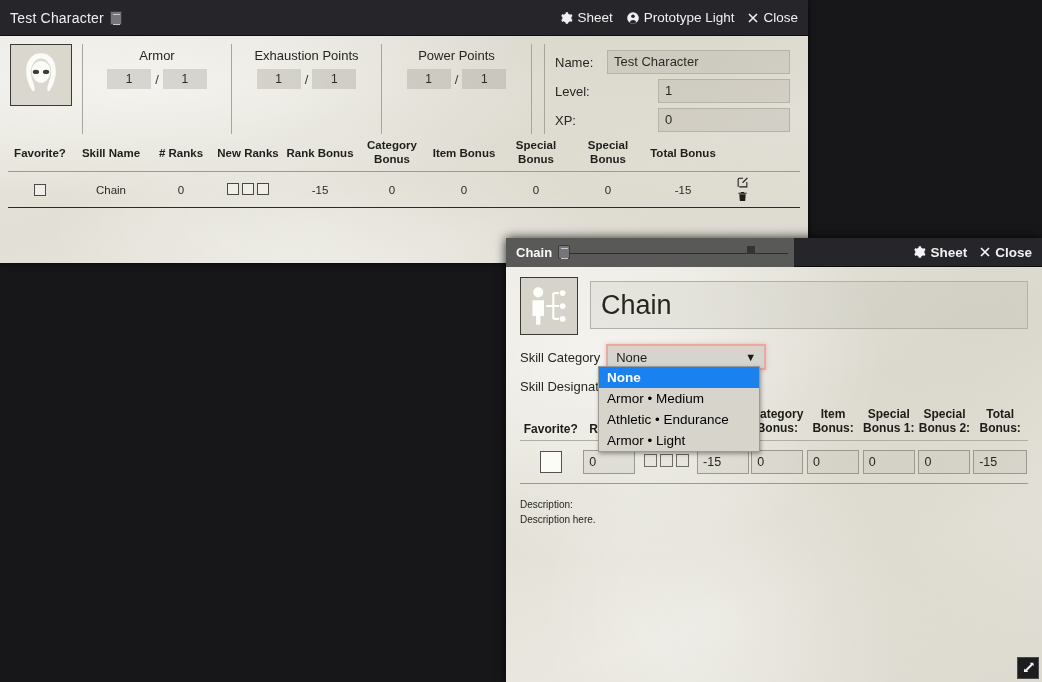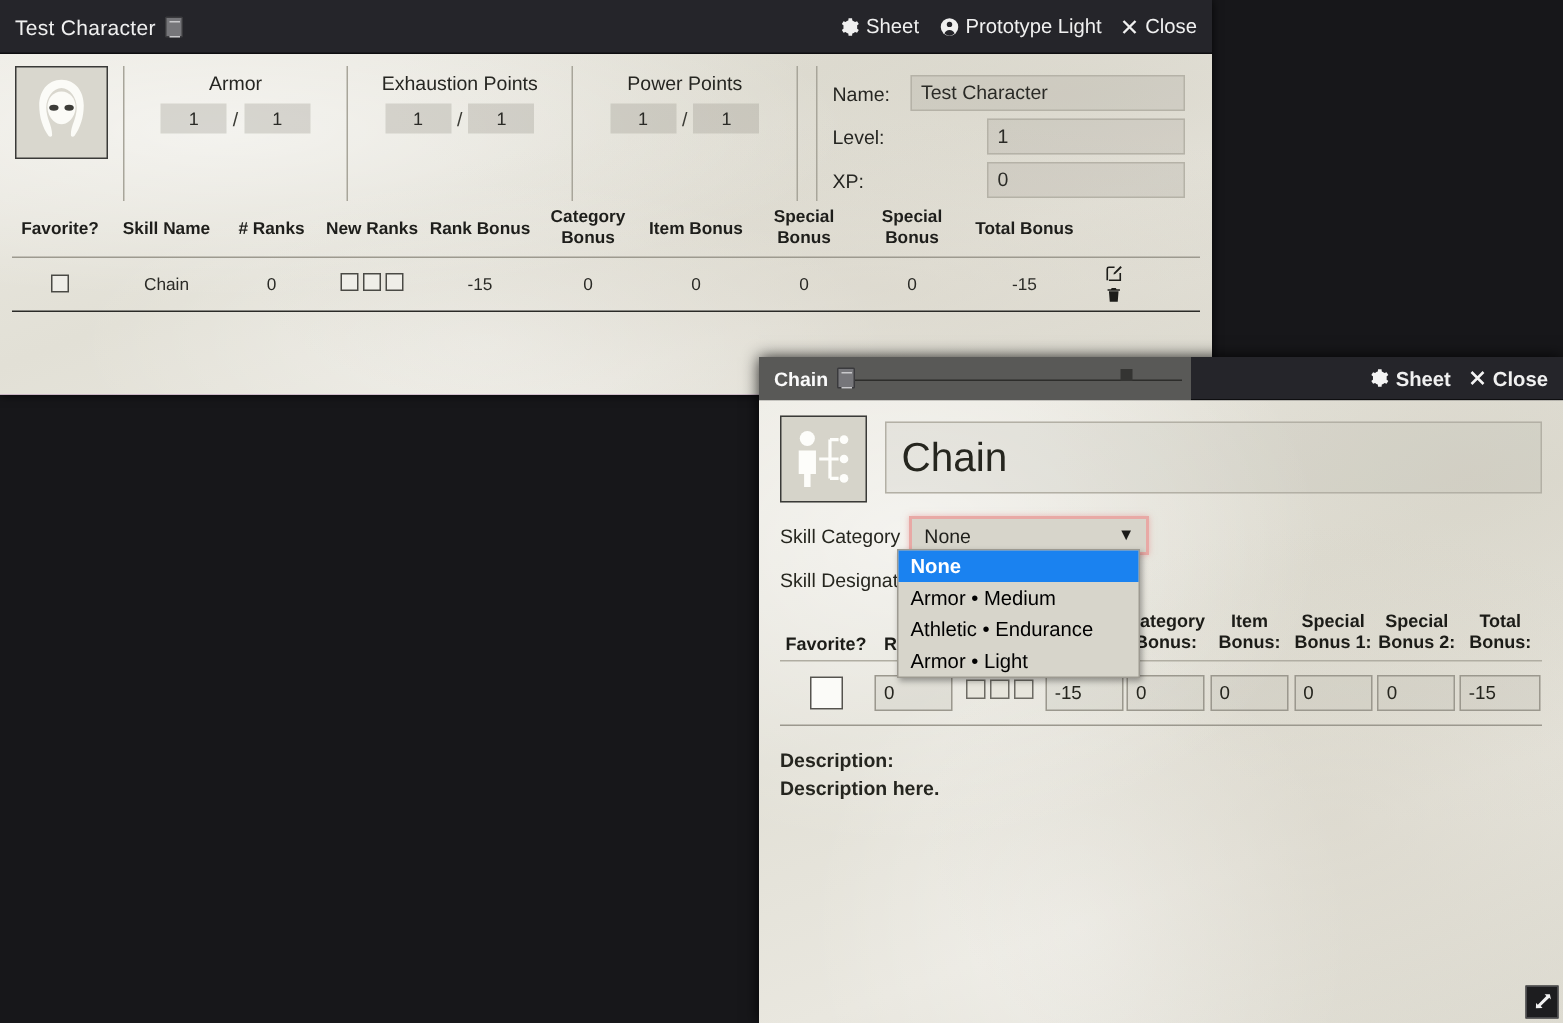--- a/index.html
+++ b/index.html
@@ -340,21 +340,21 @@
   }
   .numfield.w54 { width: 54px; }
   .smallcbx3 { display:inline-flex; gap:3px; justify-content:center; }
   .smallcbx {
     width: 13px; height: 13px;
     border: 1px solid #6d6b64;
     background: #e7e5dc;
     display:inline-block;
   }
 
-  .desc { margin-top: 14px; font-size: 13px; color: #25251f; line-height: 1.45; font-weight: bold; }
+  .desc { margin-top: 14px; font-size: 10px; color: #25251f; line-height: 1.45; }
 
   .resize-handle {
     position: absolute;
     right: 3px; bottom: 3px;
     width: 22px; height: 22px;
     background: #1d1d1f;
     border: 1px solid #4a4a4c;
     display:flex; align-items:center; justify-content:center;
     cursor: nwse-resize;
     z-index: 80;

